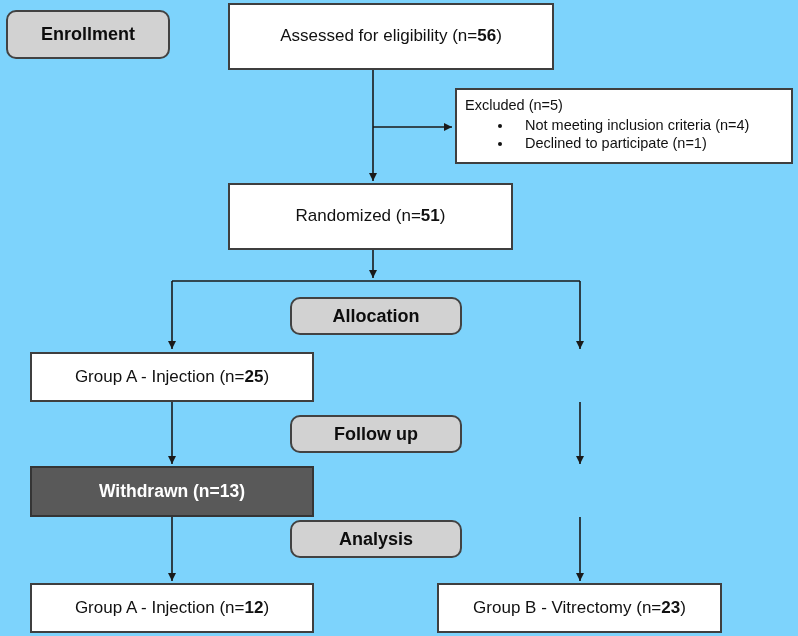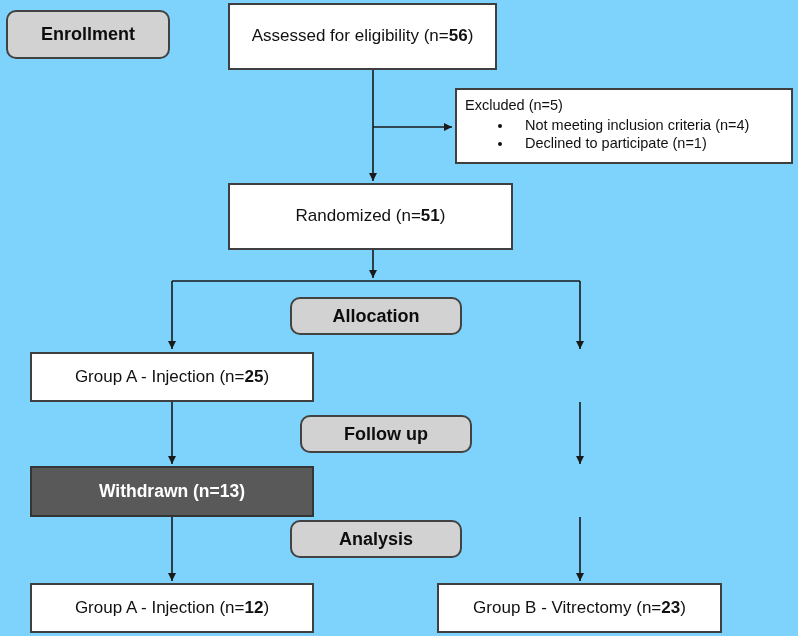--- a/index.html
+++ b/index.html
@@ -58,27 +58,27 @@
     line-height: 1.22;
   }
   .excluded ul {
     margin: 2px 0 0 0;
     padding-left: 48px;
     list-style-type: disc;
   }
   .excluded li { margin: 1px 0; padding-left: 12px; }
   
   #badge-enrollment { left: 6px;   top: 10px;  width: 164px; height: 49px; }
-  #box-assessed     { left: 228px; top: 3px;   width: 269px; height: 67px; }
+  #box-assessed     { left: 228px; top: 3px;   width: 326px; height: 67px; }
   #box-excluded     { left: 455px; top: 88px;  width: 338px; height: 76px; }
   #box-randomized   { left: 228px; top: 183px; width: 285px; height: 67px; }
   #badge-allocation { left: 290px; top: 297px; width: 172px; height: 38px; }
   #box-group-a      { left: 30px;  top: 352px; width: 284px; height: 50px; text-align: right; }
   #box-group-b      { left: 437px; top: 352px; width: 285px; height: 50px; }
-  #badge-followup   { left: 300px; top: 415px; width: 172px; height: 38px; }
+  #badge-followup   { left: 290px; top: 415px; width: 172px; height: 38px; }
   #box-withdrawn-a  { left: 30px;  top: 466px; width: 284px; height: 51px; justify-content: center; }
   #box-withdrawn-b  { left: 437px; top: 466px; width: 285px; height: 51px; }
   #badge-analysis   { left: 290px; top: 520px; width: 172px; height: 38px; }
   #box-group-a2     { left: 30px;  top: 583px; width: 284px; height: 50px; }
   #box-group-b2     { left: 437px; top: 583px; width: 285px; height: 50px; }
 </style>
 </head>
 <body>
 
 <div class="canvas">

